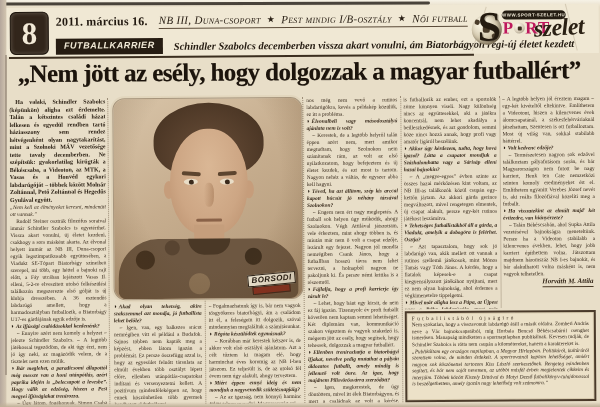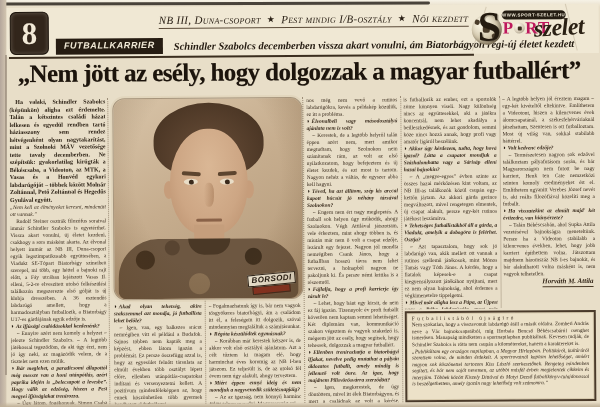--- a/index.html
+++ b/index.html
@@ -102,22 +102,23 @@
 <body>
 
 <div id="scan">
   <div class="scan-top"></div>
   <div class="scan-topline"></div>
 
   <div id="page">
 
     <div class="hdr-strip"></div>
     <div class="pagenum">8</div>
+    <div class="hdr-date">2011. március 16.</div>
     <div class="hdr-sections">
-      <span>NB III, Duna-csoport</span><span class="star">★</span><span>Pest mindig I/B-osztály</span><span class="star">★</span><span>Női kezdett</span>
+      <span>NB III, Duna-csoport</span><span class="star">★</span><span>Pest mindig I/B-osztály</span><span class="star">★</span><span>Női futball</span>
     </div>
     <div class="kicker-row">
       <span class="kicker-box">FUTBALLKARRIER</span>
       <span class="kicker-sub">Schindler Szabolcs decemberben vissza akart vonulni, ám Biatorbágyon régi-új életet kezdett</span>
     </div>
     <div class="rule-thick"></div>
 
     <div class="logo">
       <span class="net1"></span>
       <span class="net2"></span>

